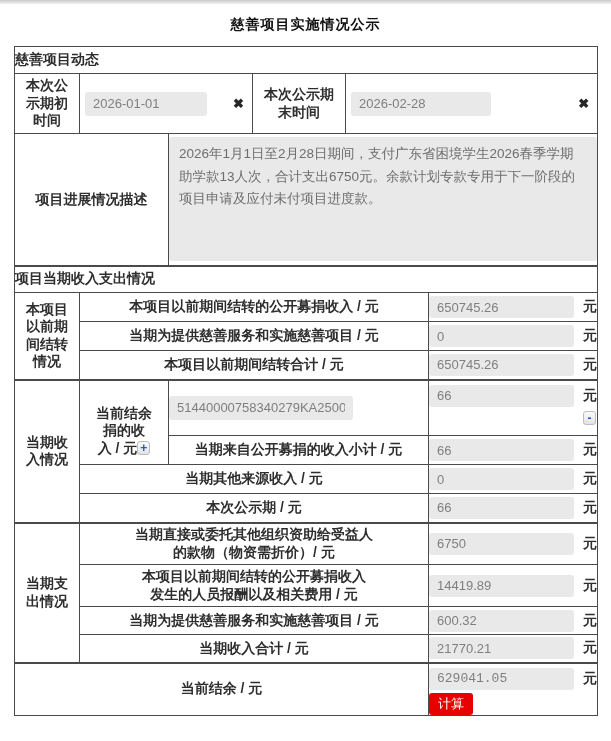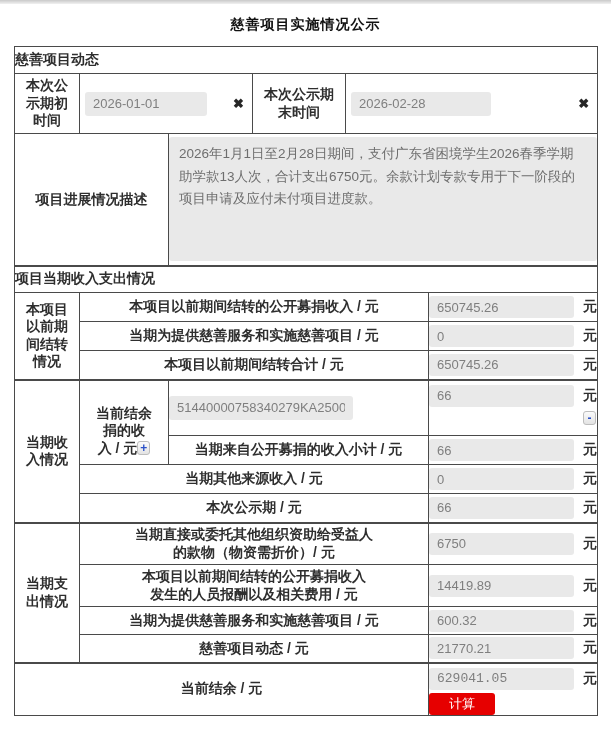--- a/index.html
+++ b/index.html
@@ -34,21 +34,21 @@
   .unit { font-weight: bold; color: #2e2e2e; font-size: 14px; flex: 0 0 auto; }
   .record-cell { padding: 2px 4px; }
   .record-cell .inp { width: 184px; height: 24px; }
   .mini-btn { display: inline-block; background: linear-gradient(#fbfbfb,#e3e3e3);
     border: 1px solid #bdbdbd; border-radius: 3px; color: #2b50c8;
     font-weight: bold; font-size: 12px; line-height: 10px; height: 14px;
     min-width: 13px; padding: 0 1px; cursor: pointer; vertical-align: 1px; }
   .minus-row { text-align: right; margin-top: 3px; padding-right: 1px; }
   .calc-row { margin-top: 3px; }
   .calc-btn { background: #e60000; color: #ffffff; border: 0; border-radius: 3px;
-    font-size: 13px; padding: 2px 20px; cursor: pointer; font-family: inherit; }
+    font-size: 13px; padding: 2px 9px; cursor: pointer; font-family: inherit; }
   tr.r-date { height: 60px; }
   tr.r-desc { height: 132px; }
   tr.r-std { height: 29px; }
   tr.r-income-main { height: 56px; }
   tr.r-exp-tall { height: 42px; }
   tr.r-exp { height: 28px; }
   tr.r-balance { height: 45px; }
 </style>
 </head>
 <body>
@@ -213,21 +213,21 @@
   <tr class="r-exp">
     <td class="lbl" colspan="4">当期为提供慈善服务和实施慈善项目 / 元</td>
     <td class="val-cell">
       <div class="val-flex">
         <input class="inp" type="text" value="600.32" style="">
         <span class="unit">元</span>
       </div>
     </td>
   </tr>
   <tr class="r-exp">
-    <td class="lbl" colspan="4">慈善项目动态 / 元</td>
+    <td class="lbl" colspan="4">当期收入合计 / 元</td>
     <td class="val-cell">
       <div class="val-flex">
         <input class="inp" type="text" value="21770.21" style="">
         <span class="unit">元</span>
       </div>
     </td>
   </tr>
 
   <tr class="thick r-balance">
     <td class="lbl" colspan="5">当前结余 / 元</td>

